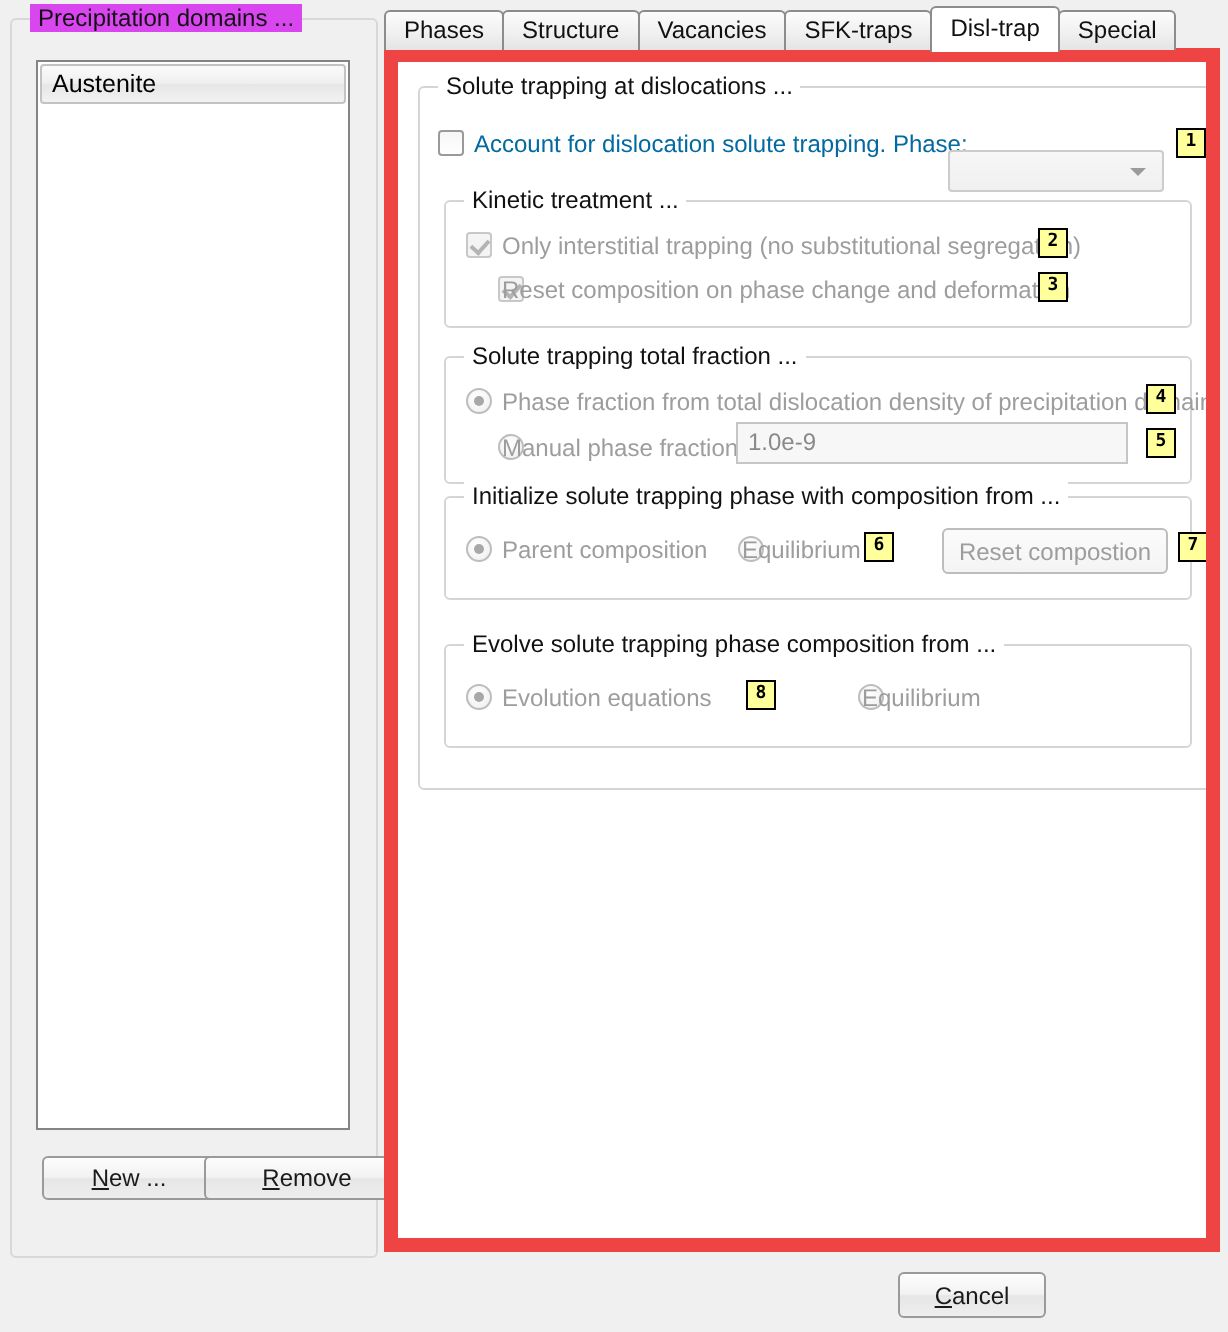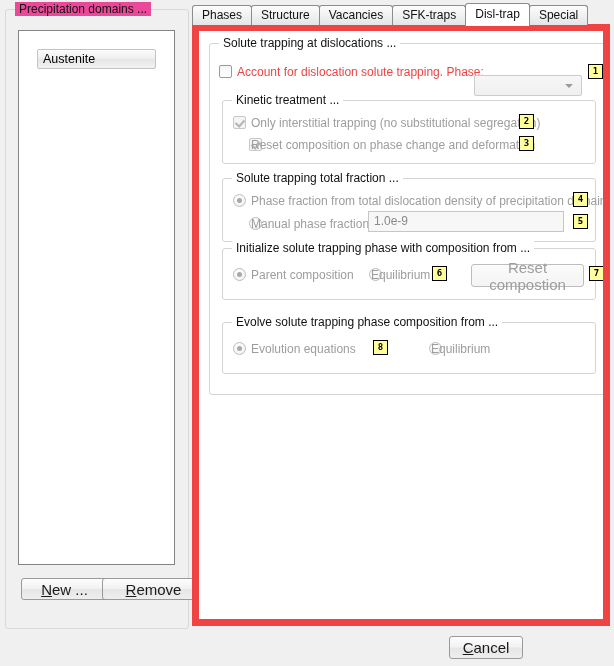--- a/index.html
+++ b/index.html
@@ -39,58 +39,58 @@
     left: 5px;
     top: 9px;
     width: 182px;
     height: 618px;
     border: 1px solid #d8d8d8;
     border-radius: 3px;
     background: #f0f0f0;
     position: absolute;
   }
   #left-panel > .gb-title {
-    background: #ec4899;
+    background: #d946ef;
   }
   #domain-list {
     position: absolute;
     left: 12px;
     top: 20px;
     width: 157px;
     height: 535px;
     background: #fff;
     border: 1px solid #848484;
     box-sizing: border-box;
     overflow: hidden;
   }
   .list-item {
     height: 19px;
     line-height: 19px;
     padding-left: 5px;
     font-size: 12.5px;
     color: #000;
   }
   .list-item.selected {
-    margin: 18px;
+    margin: 1px;
     height: 18px;
     line-height: 18px;
     border: 1px solid #c3c3c3;
     border-radius: 2px;
     background: linear-gradient(to bottom, #fbfbfb 0%, #efefef 48%, #e6e6e6 52%, #f2f2f2 100%);
   }
 
   
   .btn {
     position: absolute;
     box-sizing: border-box;
     border: 1px solid #9a9a9a;
     border-radius: 3px;
     background: linear-gradient(to bottom, #fdfdfd 0%, #f2f2f2 48%, #e6e6e6 52%, #eeeeee 100%);
     font-family: "Liberation Sans", sans-serif;
-    font-size: 15px;
+    font-size: 12px;
     color: #1a1a1a;
     text-align: center;
     cursor: default;
     padding: 0;
     display: flex;
     align-items: center;
     justify-content: center;
   }
   .btn.disabled {
     color: #9d9d9d;
@@ -168,21 +168,21 @@
   #grp-solute   { left: 10px; top: 12px;  width: 396px; height: 350px; }
   #grp-kinetic  { left: 12px; top: 56px;  width: 372px; height: 62px; }
   #grp-fraction { left: 12px; top: 134px; width: 372px; height: 62px; }
   #grp-init     { left: 12px; top: 204px; width: 372px; height: 50px; }
   #grp-evolve   { left: 12px; top: 278px; width: 372px; height: 50px; }
 
   
   .ctl { position: absolute; }
   .lbl {
     font-size: 12px;
-    color: #ef4444;
+    color: #0369a1;
     white-space: nowrap;
     line-height: 14px;
   }
   .lbl.disabled { color: #9d9d9d; }
 
   .checkbox {
     width: 13px; height: 13px;
     box-sizing: border-box;
     border: 1px solid #9a9a9a;
     border-radius: 2px;

